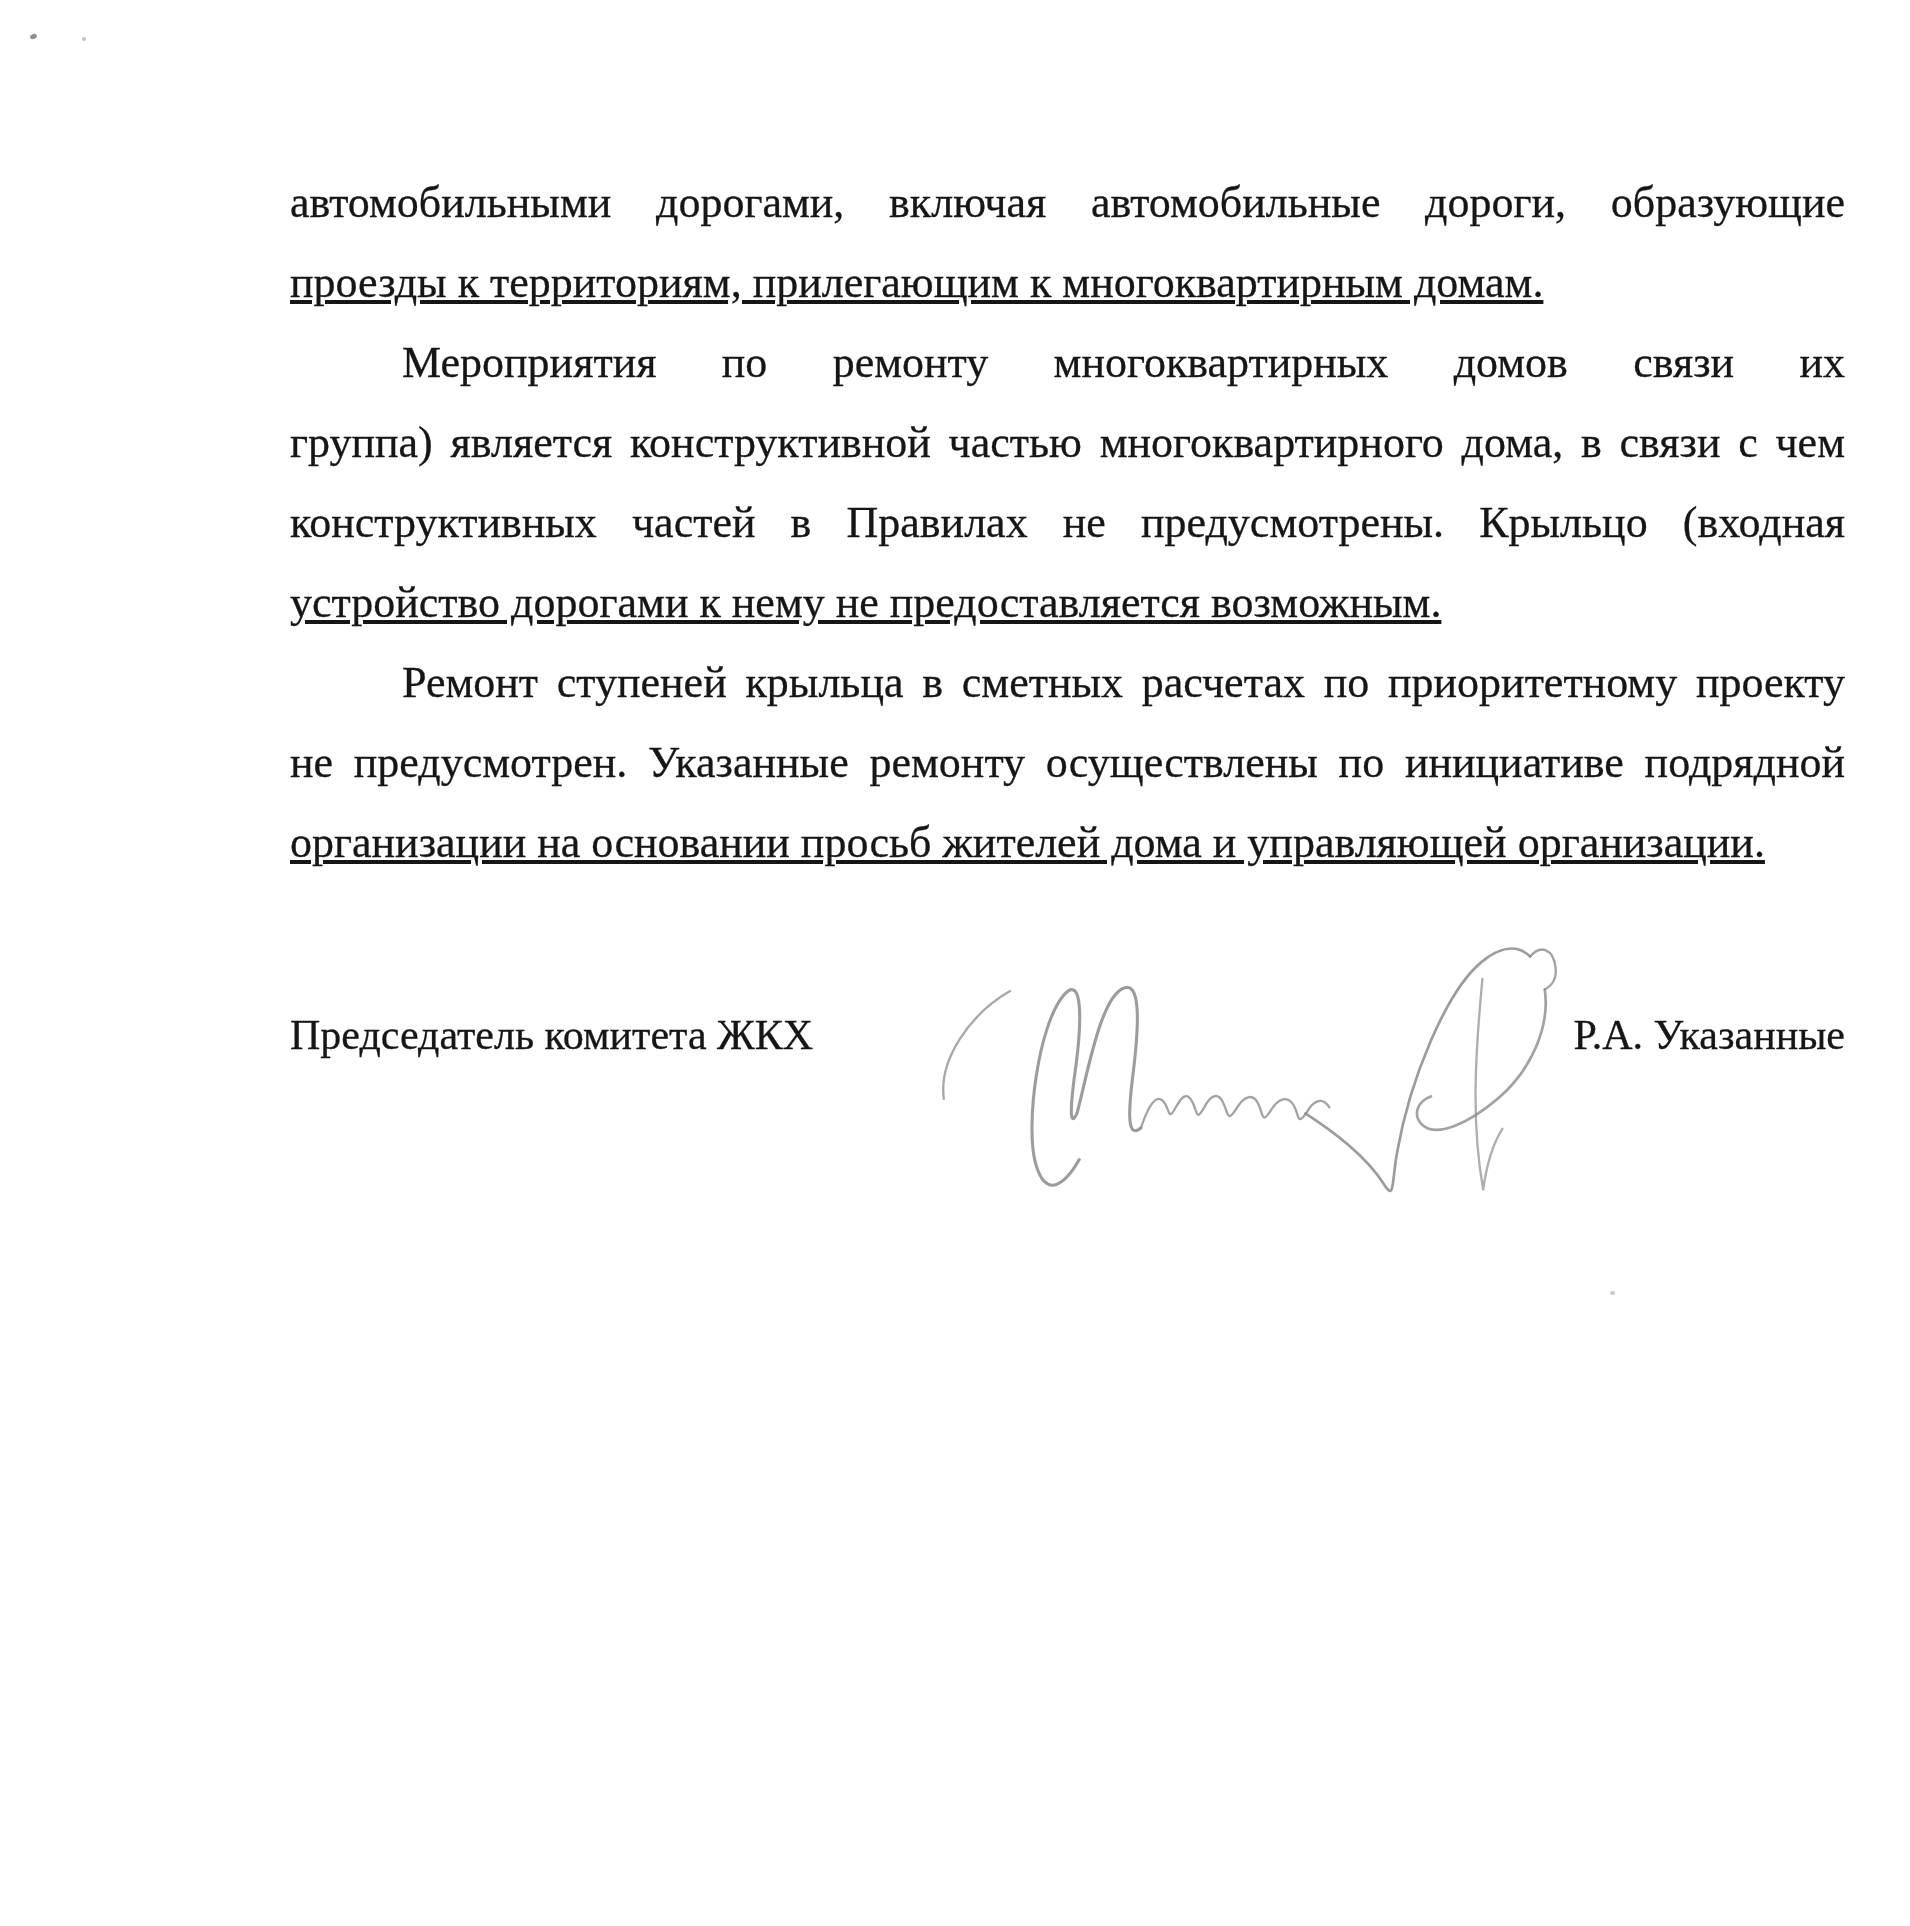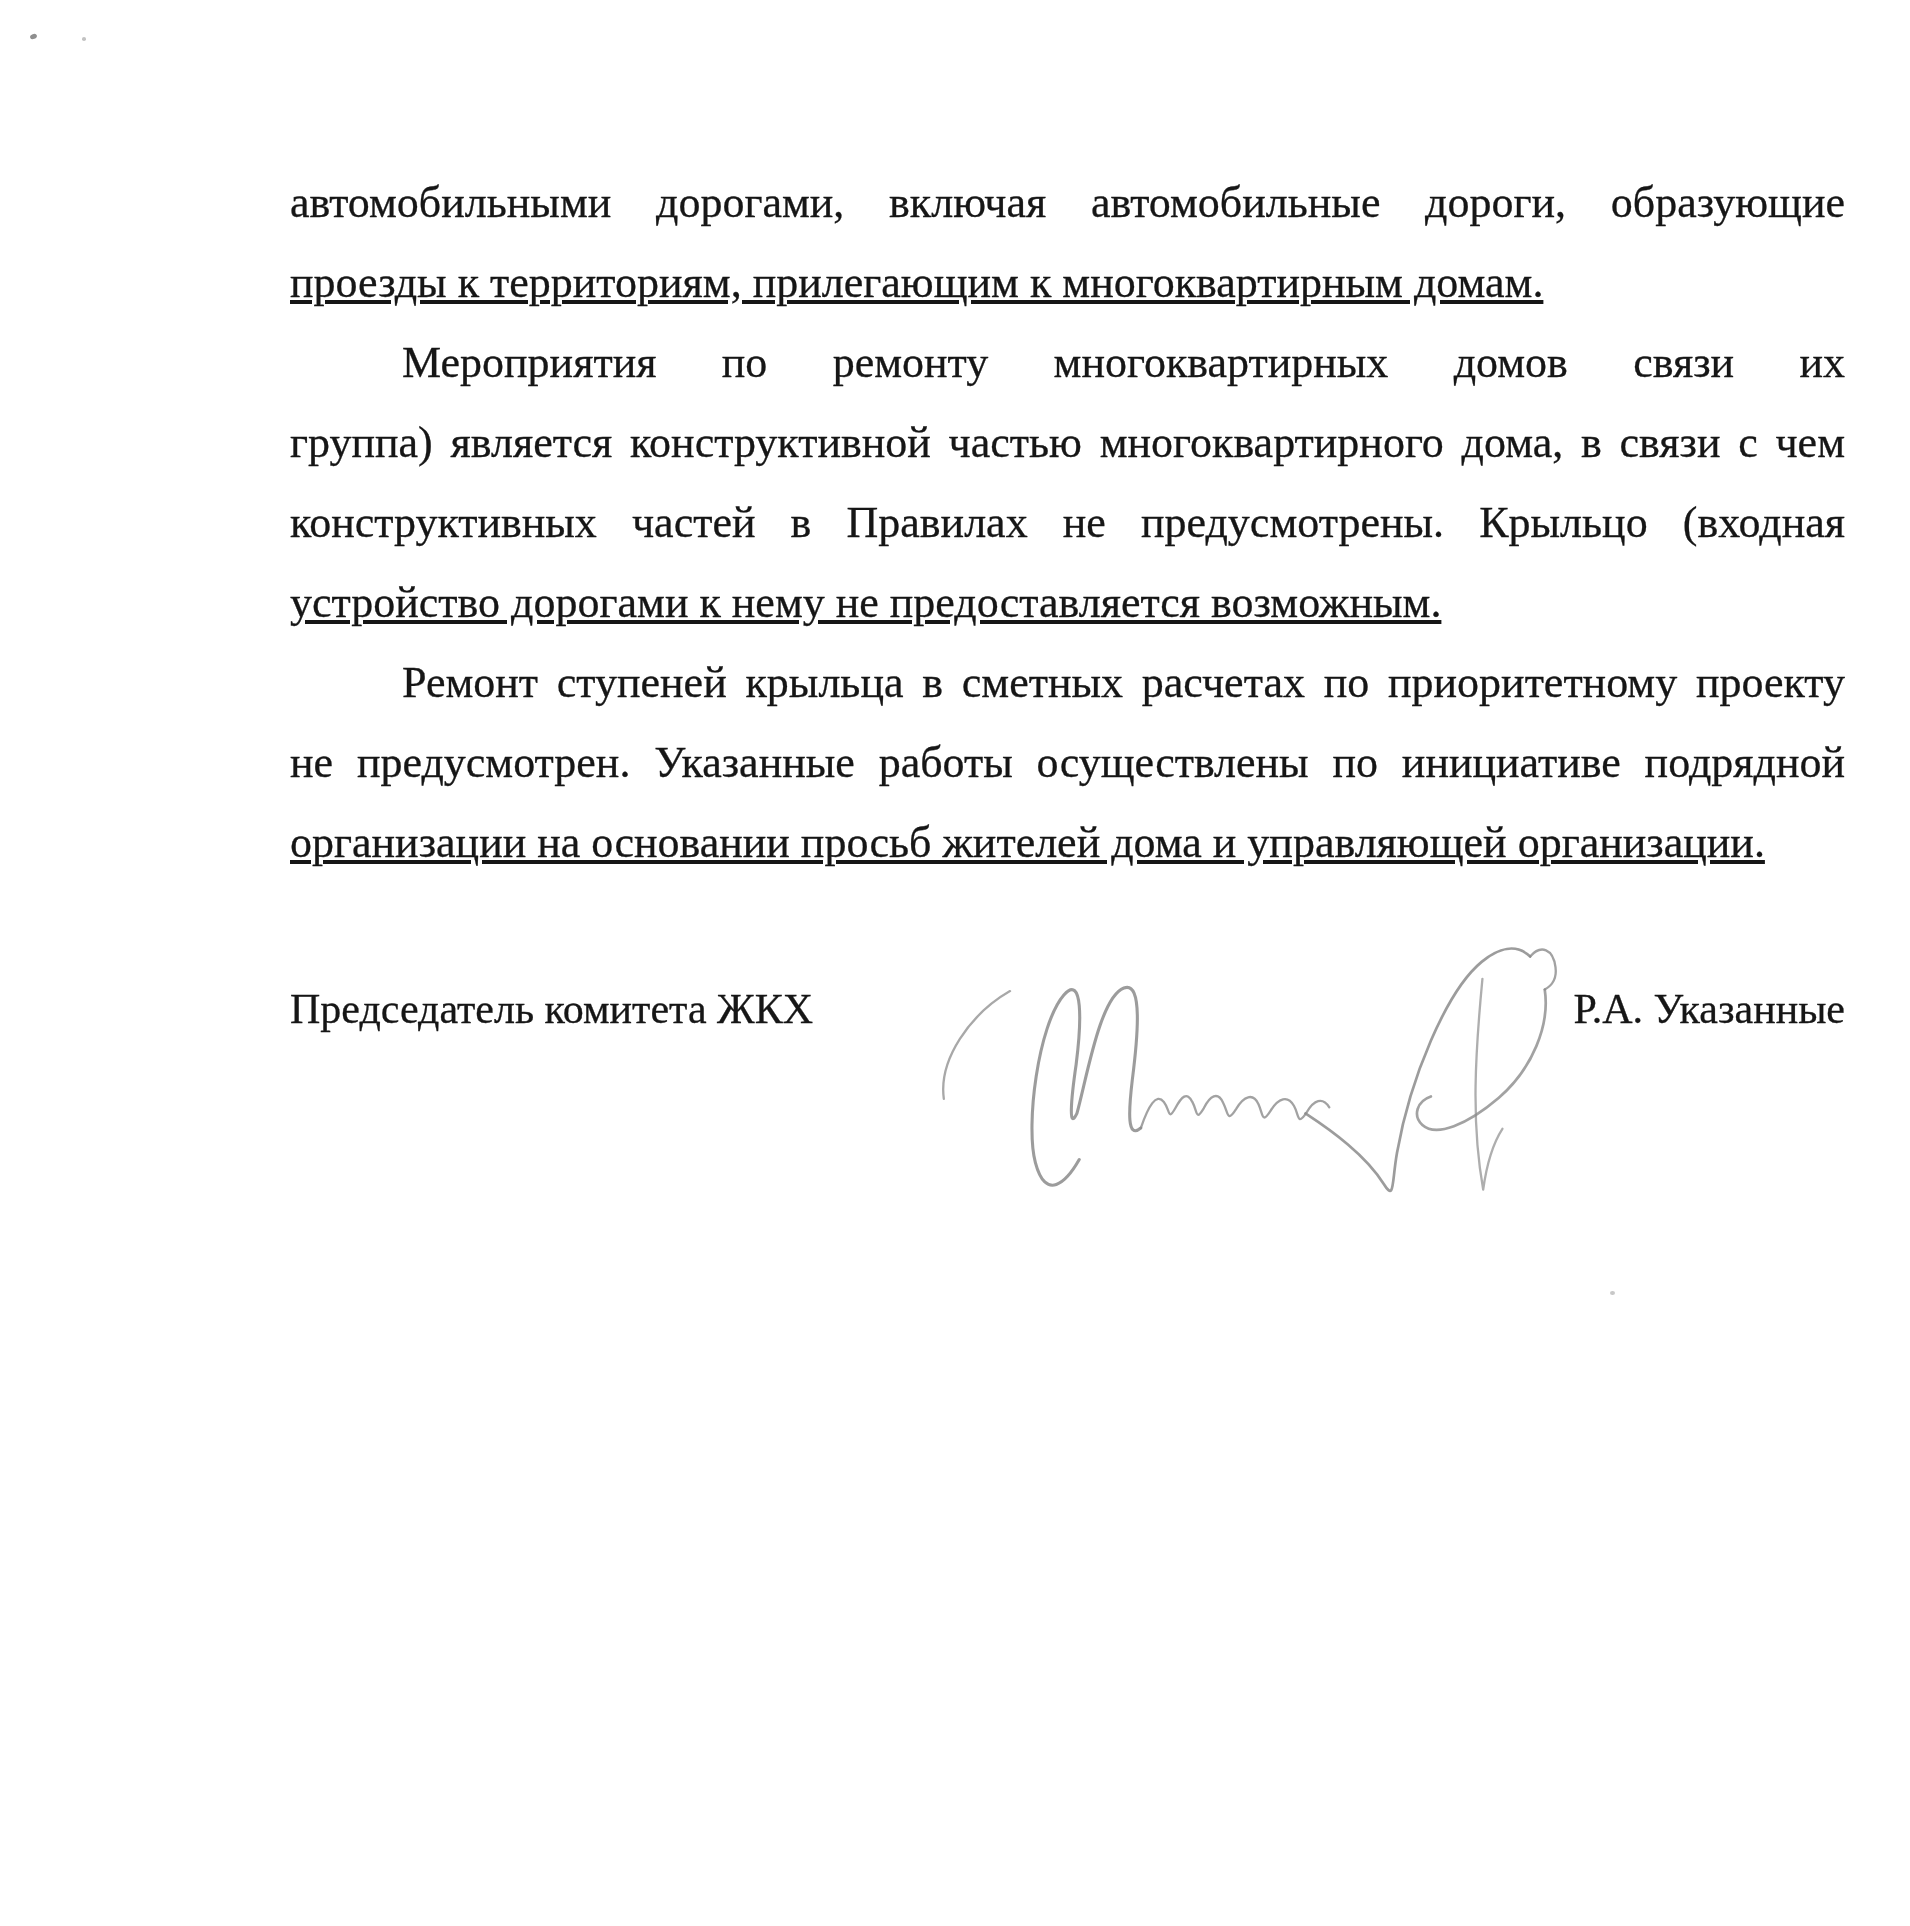--- a/index.html
+++ b/index.html
@@ -17,21 +17,21 @@
     -webkit-text-stroke:0.3px currentColor;
   }
   .paragraph{margin:0;padding:0;}
   .line{
     text-align:justify;
     text-align-last:justify;
   }
   .line.last{text-align-last:left;text-decoration:underline;}
   .line.indent{text-indent:112px;}
   .sign-row{
-    position:absolute;left:290px;top:985px;width:1555px;
+    position:absolute;left:290px;top:1011px;width:1555px;
     display:flex;justify-content:space-between;align-items:baseline;
     font-size:42px;line-height:1.15;
     -webkit-text-stroke:0.3px currentColor;
   }
   .signature-svg{
     position:absolute;left:828px;top:898px;
     width:751px;height:327px;
     pointer-events:none;
   }
   .signature-svg path{
@@ -59,21 +59,21 @@
         <div class="line last">проезды к территориям, прилегающим к многоквартирным домам.</div>
       </div>
       <div class="paragraph">
         <div class="line indent">Мероприятия по ремонту многоквартирных домов связи их</div>
         <div class="line">группа) является конструктивной частью многоквартирного дома, в связи с чем</div>
         <div class="line">конструктивных частей в Правилах не предусмотрены. Крыльцо (входная</div>
         <div class="line last">устройство дорогами к нему не предоставляется возможным.</div>
       </div>
       <div class="paragraph">
         <div class="line indent">Ремонт ступеней крыльца в сметных расчетах по приоритетному проекту</div>
-        <div class="line">не предусмотрен. Указанные работы осуществлены по инициативе подрядной</div>
+        <div class="line">не предусмотрен. Указанные ремонту осуществлены по инициативе подрядной</div>
         <div class="line last">организации на основании просьб жителей дома и управляющей организации.</div>
       </div>
     </div>
 
   <div class="sign-row">
     <span>Председатель комитета ЖКХ</span>
     <span>Р.А. Указанные</span>
   </div>
 
   <svg class="signature-svg" viewBox="0 0 1950 850" aria-hidden="true">

